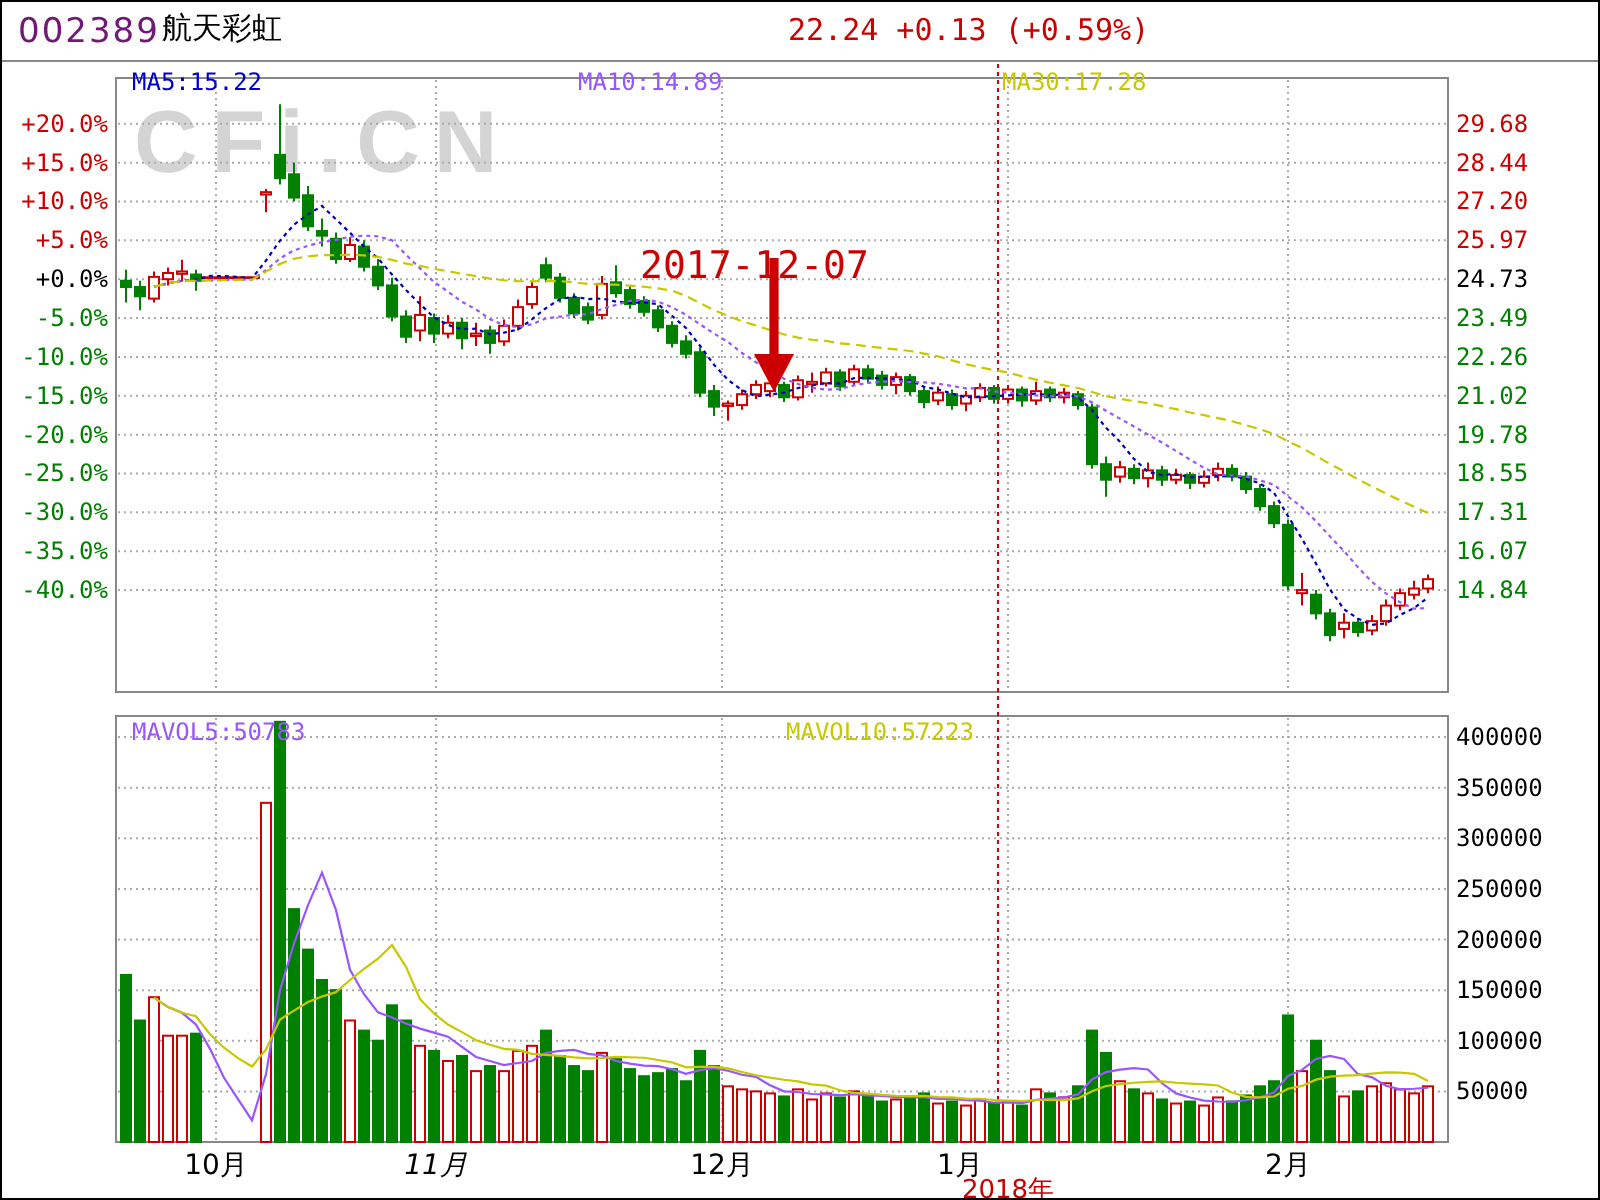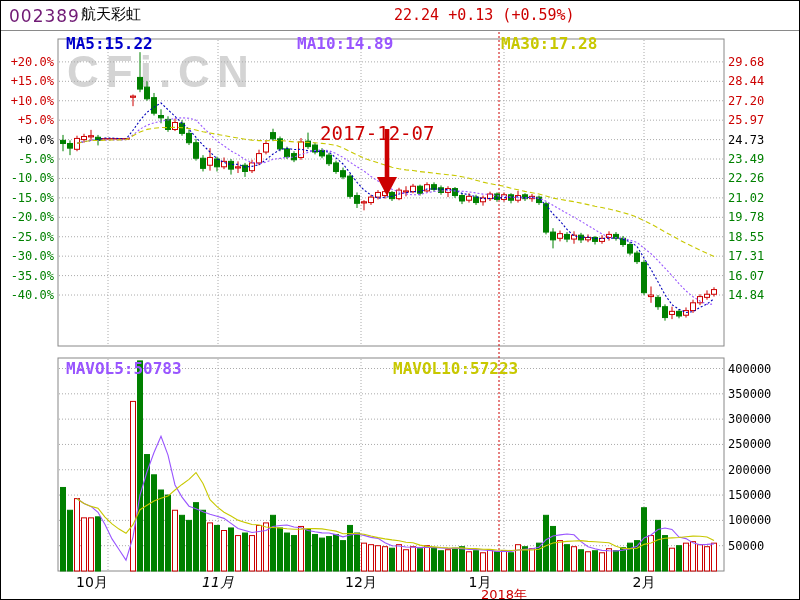--- a/index.html
+++ b/index.html
@@ -8,21 +8,21 @@
         font-family:"DejaVu Sans",sans-serif;}
   #header{position:absolute;left:0;top:0;width:100%;height:30px;
           border-bottom:1px solid #8a8a8a;box-sizing:border-box;}
   .code{position:absolute;left:8px;top:5px;font-size:17px;color:#701a75;letter-spacing:1px;}
   .name{position:absolute;left:80px;top:4px;font-size:15px;color:#000;}
   .quote{position:absolute;left:393px;top:5px;font-size:15px;color:#cc0000;
          font-family:"DejaVu Sans Mono",monospace;}
   #watermark{position:absolute;left:66px;top:46px;font-size:44px;font-weight:bold;
              color:#d4d4d4;letter-spacing:7px;font-family:"Liberation Sans",sans-serif;z-index:1;}
   svg#chart{position:absolute;left:0;top:0;z-index:2;}
-  .ovl{position:absolute;z-index:3;font-family:"DejaVu Sans Mono",monospace;font-size:16px;white-space:nowrap;font-weight:bold;}
+  .ovl{position:absolute;z-index:3;font-family:"DejaVu Sans Mono",monospace;font-size:12px;white-space:nowrap;}
   .c-ma5{color:#0000cc}.c-ma10{color:#9955ff}.c-ma30{color:#c8c800}
   .c-mavol5{color:#9955ff}.c-mavol10{color:#c8c800}
   #annotation{position:absolute;left:319px;top:101px;width:132px;
               z-index:4;color:#cc0000;font-size:19px;font-family:"DejaVu Sans Mono",monospace;margin-top:20px;}
   .xmonth{position:absolute;top:573px;width:70px;text-align:center;z-index:3;
           font-size:14px;color:#000;font-family:"DejaVu Sans",sans-serif;}
   #yearlabel{position:absolute;left:468px;top:585px;width:70px;text-align:center;z-index:3;
              font-size:13px;color:#cc0000;font-family:"DejaVu Sans",sans-serif;}
 </style>
 </head>
@@ -32,30 +32,30 @@
 
   <div id="header">
     <span class="code">002389</span>
     <span class="name">航天彩虹</span>
     <span class="quote">22.24 +0.13 (+0.59%)</span>
   </div>
 
   <div id="watermark">CFi.CN</div>
 
   <div class="ovl c-ma5" style="left:65px;top:33px;">MA5:15.22</div>
-  <div class="ovl c-ma10" style="left:296px;top:33px;">MA10:14.89</div>
+  <div class="ovl c-ma10" style="left:288px;top:33px;">MA10:14.89</div>
   <div class="ovl c-ma30" style="left:500px;top:33px;">MA30:17.28</div>
 
   <div class="ovl c-mavol5" style="left:65px;top:358px;">MAVOL5:50783</div>
   <div class="ovl c-mavol10" style="left:392px;top:358px;">MAVOL10:57223</div>
 
   <div id="annotation">2017-12-07</div>
 
   <div id="xlabels">
-      <div class="xmonth" style="left: 56px;">10月</div>
+      <div class="xmonth" style="left: 72px;">10月</div>
       <div class="xmonth" style="left: 182px; font-style: italic;">11月</div>
       <div class="xmonth" style="left: 325px;">12月</div>
       <div class="xmonth" style="left: 444px;">1月</div>
       <div class="xmonth" style="left: 608px;">2月</div>
     </div>
   <div id="yearlabel">2018年</div>
 
   <svg id="chart" width="800" height="600">
       <g>
         <line x1="58" y1="60.885999999999996" x2="722" y2="60.885999999999996" stroke="#aaaaaa" stroke-dasharray="1 2"></line>

